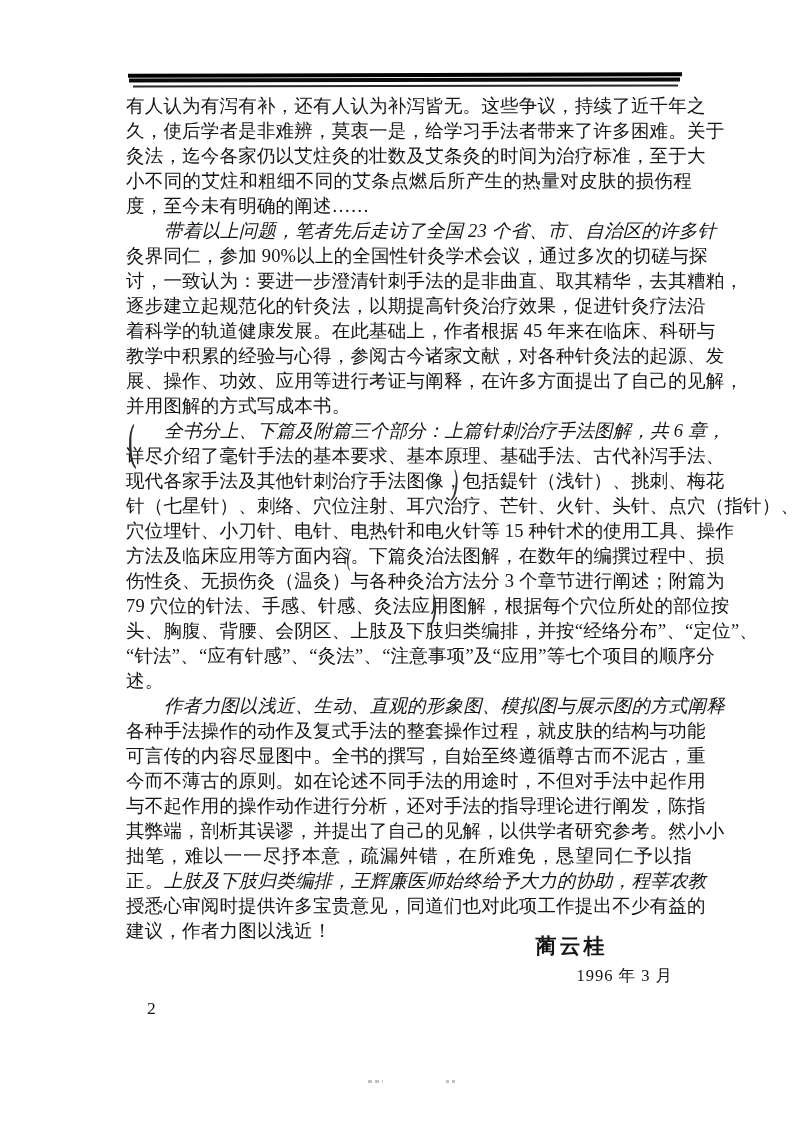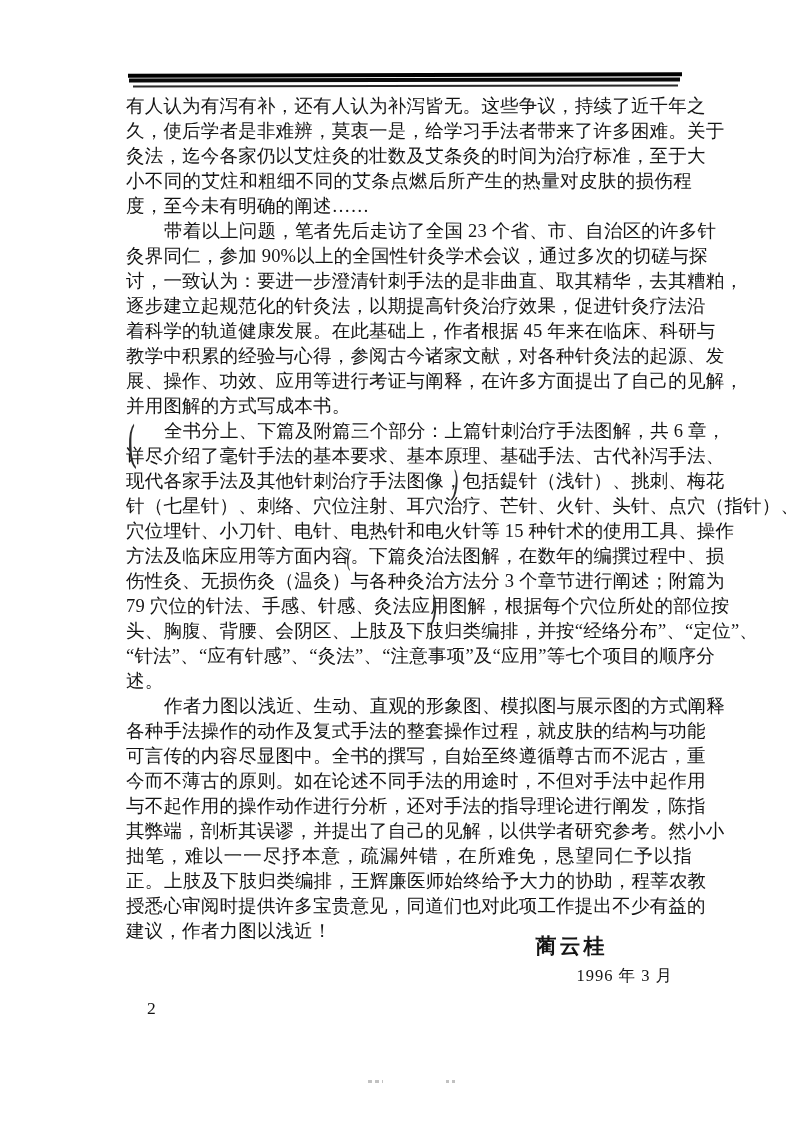--- a/index.html
+++ b/index.html
@@ -36,21 +36,21 @@
     font-size: 18.5px; line-height: 25px;
     letter-spacing: 0.2px;
   }
   .line {
     text-align: justify;
     text-align-last: justify;
     white-space: nowrap;
     height: 25px;
   }
   .line.last { text-align-last: left; white-space: normal; }
-  .line.indent { padding-left: 38px; }
+  .line.indent { padding-left: 38px; font-style: italic; }
 
   
   .hand-mark {
     position: absolute;
     font-family: "DejaVu Serif", serif;
     font-weight: 400;
     color: #1c1c1c;
     line-height: 1;
     transform-origin: center;
     opacity: 0.92;

